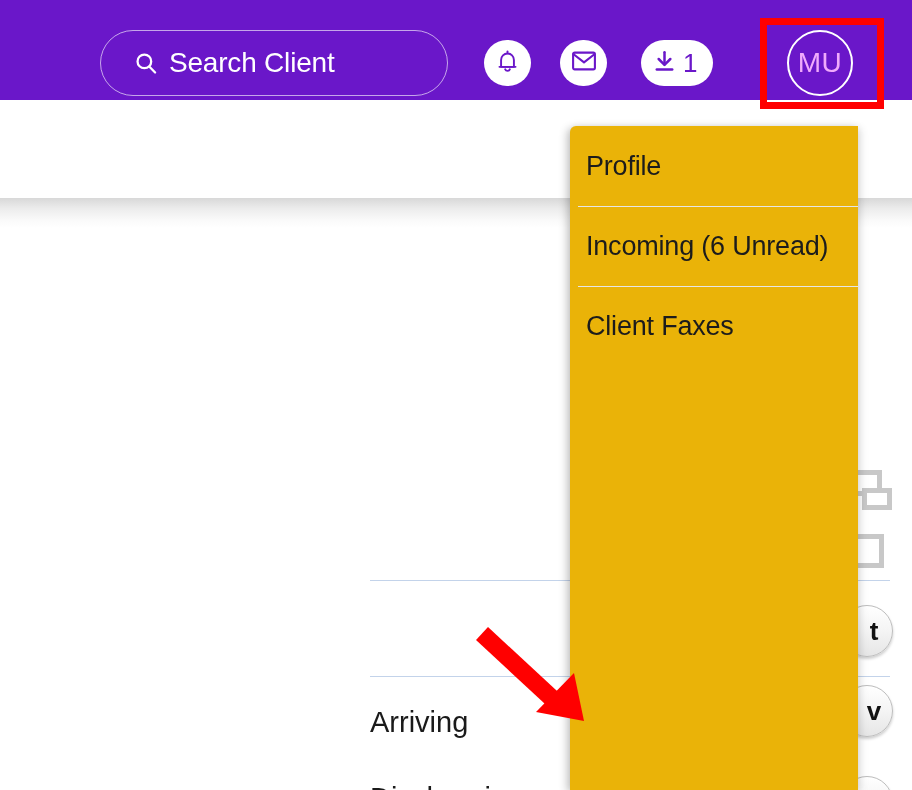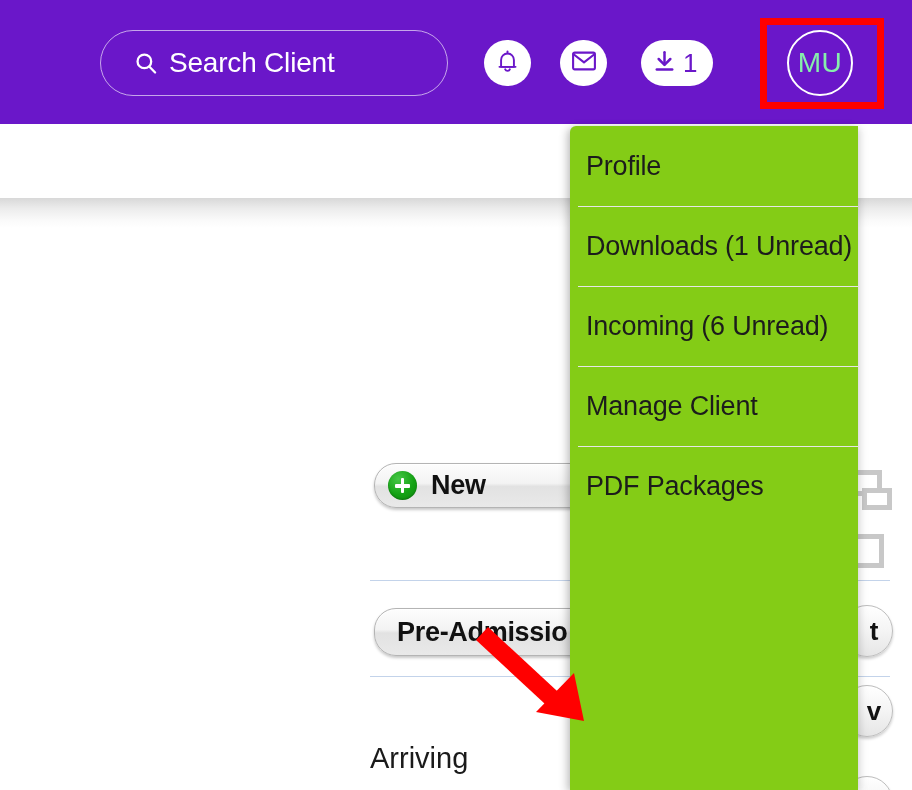--- a/index.html
+++ b/index.html
@@ -14,21 +14,21 @@
     overflow: hidden;
     font-family: "Liberation Sans", sans-serif;
     -webkit-font-smoothing: antialiased;
   }
 
   
   #header {
     position: absolute;
     left: 0; top: 0;
     width: 912px;
-    height: 124px;
+    height: 100px;
     background: #6A17C9;
     z-index: 30;
     text-decoration: underline;
   }
 
   #search-box {
     position: absolute;
     left: 100px;
     top: 30px;
     width: 348px;
@@ -92,21 +92,21 @@
     width: 66px;
     height: 66px;
     box-sizing: border-box;
     border: 2px solid #ffffff;
     border-radius: 50%;
     display: flex;
     align-items: center;
     justify-content: center;
   }
   #avatar-initials {
-    color: #86efac;
+    color: #f0abfc;
     font-size: 28px;
     font-weight: 400;
     letter-spacing: 0.5px;
     line-height: 1;
   }
 
   
   #avatar-highlight {
     position: absolute;
     left: 760px;
@@ -203,21 +203,20 @@
   #hline-1 { left: 370px; top: 382px; width: 520px; }
   #hline-2 { left: 370px; top: 478px; width: 520px; }
 
   .section-label {
     position: absolute;
     font-size: 29px;
     color: #1a1a1a;
     font-weight: 400;
     line-height: 1;
     white-space: nowrap;
-    margin-top: 36px;
   }
   #label-arriving    { left: 370px; top: 510px; }
   #label-discharging { left: 370px; top: 586px; }
 
   
   .edge-round {
     position: absolute;
     box-sizing: border-box;
     border: 1px solid #bdbdbd;
     border-radius: 50%;
@@ -246,21 +245,21 @@
   #edge-doc-1b{ left: 862px; top: 290px; width: 30px; height: 22px; }
   #edge-doc-2 { left: 852px; top: 336px; width: 32px; height: 34px; }
 
   
   #dropdown {
     position: absolute;
     left: 570px;
     top: 126px;
     width: 288px;
     height: 664px;
-    background: #84cc16;
+    background: #eab308;
     border-top-left-radius: 6px;
     box-shadow: -3px 2px 9px rgba(0,0,0,0.23), 3px 2px 9px rgba(0,0,0,0.1);
     z-index: 40;
     overflow: hidden;
   }
   .menu-item {
     position: relative;
     height: 80px;
     display: flex;
     align-items: center;
@@ -310,56 +309,43 @@
   <div class="edge-round" id="edge-r1">
     <span>t</span>
   </div>
   <div class="edge-round" id="edge-r2">
     <span>v</span>
   </div>
   <div class="edge-round" id="edge-r3">
     <span>v</span>
   </div>
 
-  <div class="gloss-btn" id="btn-new">
-    <span id="plus-icon"></span>
-    <span id="btn-new-label">New</span>
-  </div>
 
   <div class="hline" id="hline-1"></div>
 
-  <div class="gloss-btn" id="btn-preadmission">
-    <span>Pre-Admissio</span>
-  </div>
 
   <div class="hline" id="hline-2"></div>
 
   <div class="section-label" id="label-arriving">Arriving</div>
   <div class="section-label" id="label-discharging">Discharging</div>
 
 </div>
 
 <div id="content-shadow"></div>
 <div id="white-band"></div>
 
 <div id="dropdown">
   <div class="menu-item">
     <span>Profile</span>
   </div>
   <div class="menu-item">
-    <span>Downloads (1 Unread)</span>
+    <span>Incoming (6 Unread)</span>
   </div>
   <div class="menu-item">
-    <span>Incoming (6 Unread)</span>
-  </div>
-  <div class="menu-item">
-    <span>Manage Client</span>
-  </div>
-  <div class="menu-item">
-    <span>PDF Packages</span>
+    <span>Client Faxes</span>
   </div>
 </div>
 
 <div id="header">
 
   <div id="search-box">
     <span id="search-icon-wrap">
       <svg width="26" height="26" viewBox="0 0 24 24" fill="none" stroke="#ffffff" stroke-width="2.1" stroke-linecap="round">
         <circle cx="10.5" cy="10.5" r="6.3"></circle>
         <line x1="15.2" y1="15.4" x2="20.4" y2="20.8"></line>

